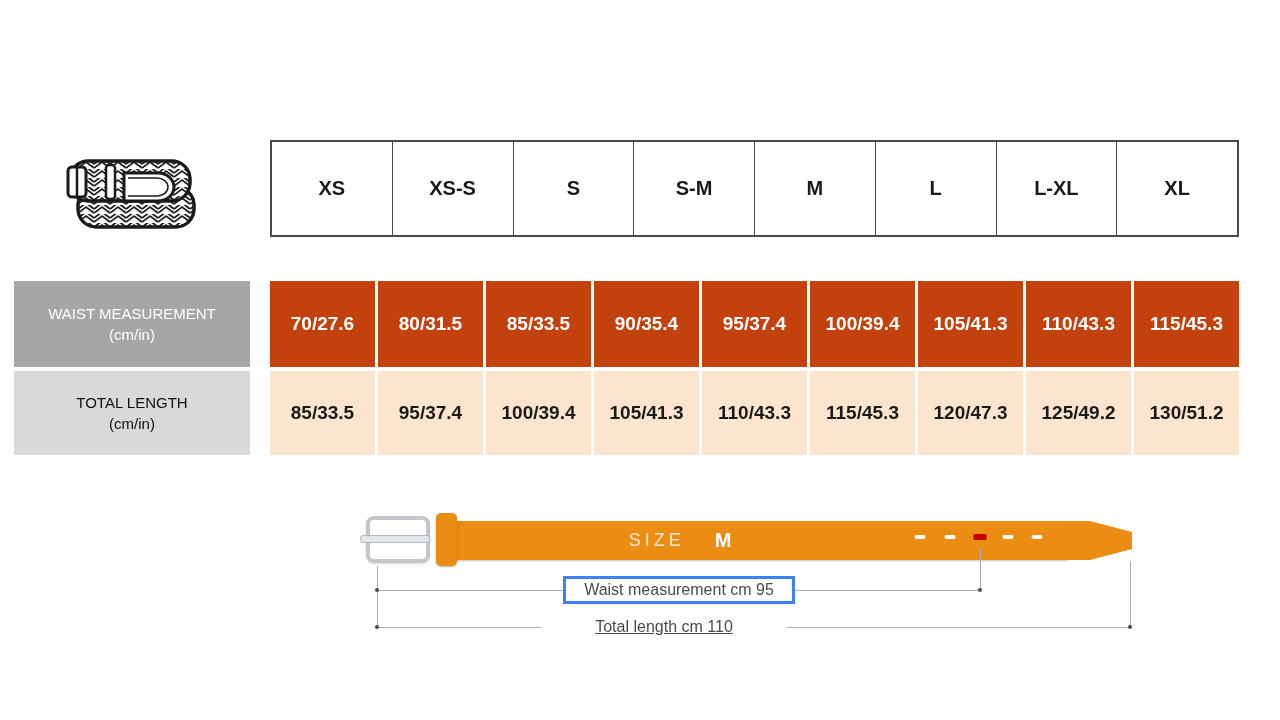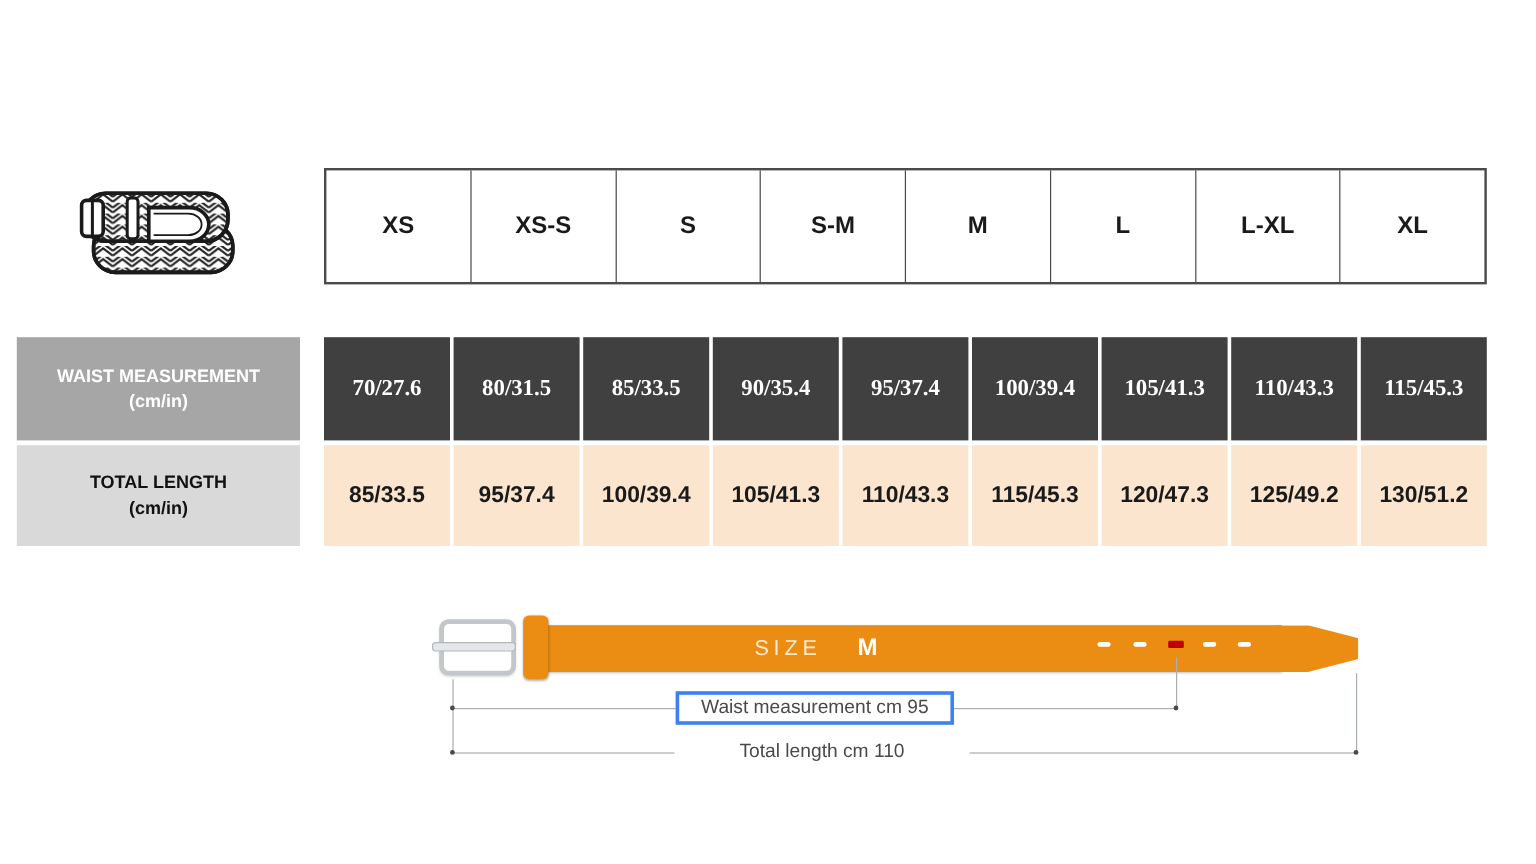--- a/index.html
+++ b/index.html
@@ -8,31 +8,31 @@
 
   
   .size-header{position:absolute;left:270px;top:140px;width:969px;height:97px;
                display:flex;border:2px solid #4a4a4a;box-sizing:border-box;background:#fff;font-weight:bold;}
   .size-cell{flex:1;display:flex;align-items:center;justify-content:center;
              font-size:20px;color:#1a1a1a;border-right:1.5px solid #4a4a4a;}
   .size-cell:last-child{border-right:none;}
 
   
   .row-label{position:absolute;left:14px;width:236px;display:flex;flex-direction:column;
-             align-items:center;justify-content:center;font-weight:bold;font-size:15px;
+             align-items:center;justify-content:center;font-weight:normal;font-size:15px;
              line-height:1.4;text-align:center;}
   .waist-label{top:281px;height:86px;background:#A6A6A6;color:#fff;}
   .total-label{top:371px;height:84px;background:#D9D9D9;color:#111;}
 
   .data-row{position:absolute;left:270px;width:969px;display:flex;gap:3px;}
   .waist-row{top:281px;height:86px;}
   .total-row{top:371px;height:84px;}
   .data-cell{flex:1;display:flex;align-items:center;justify-content:center;
              font-weight:bold;font-size:19px;}
-  .waist-row .data-cell{background:#404040;color:#fff;font-family:Liberation Serif, serif;}
+  .waist-row .data-cell{background:#c2410c;color:#fff;}
   .total-row .data-cell{background:#FBE5CE;color:#1a1a1a;}
 
   
   .belt-art{position:absolute;left:62px;top:150px;width:140px;height:88px;}
 
   
   .belt-strap{position:absolute;left:446px;top:521px;width:622px;height:39px;
               background:#EB8D13;box-shadow:0 1px 2px rgba(0,0,0,0.25);}
   .belt-tip{position:absolute;left:1062px;top:521px;width:70px;height:39px;background:#EB8D13;
             clip-path:polygon(0 0,40% 0,100% 28%,100% 72%,40% 100%,0 100%);}
@@ -56,23 +56,23 @@
 
   
   .mline{position:absolute;background:#a9aeb1;}
   .dot{position:absolute;width:4px;height:4px;background:#4a4a4a;border-radius:50%;
        transform:translate(-50%,-50%);}
 
   .waist-callout{position:absolute;left:563px;top:576px;width:232px;height:28px;
                  background:#fff;border:3px solid #3b82f6;box-sizing:border-box;
                  display:flex;align-items:center;justify-content:center;
                  font-size:16px;color:#4a4a4a;}
-  .total-callout{position:absolute;left:562px;top:615px;width:246px;height:24px;
+  .total-callout{position:absolute;left:541px;top:615px;width:246px;height:24px;
                  background:#fff;display:flex;align-items:center;justify-content:center;
-                 font-size:16px;color:#4a4a4a;}
+                 font-size:16px;color:#4a4a4a;text-decoration:underline;}
 </style>
 </head>
 <body>
 
 <div class="canvas">
 
   <svg class="belt-art" viewBox="0 0 140 86">
     <defs>
       <pattern id="braid" width="16" height="9" patternUnits="userSpaceOnUse">
         <path d="M0 8 L8 2 L16 8" fill="none" stroke="#222" stroke-width="1.8"></path>

